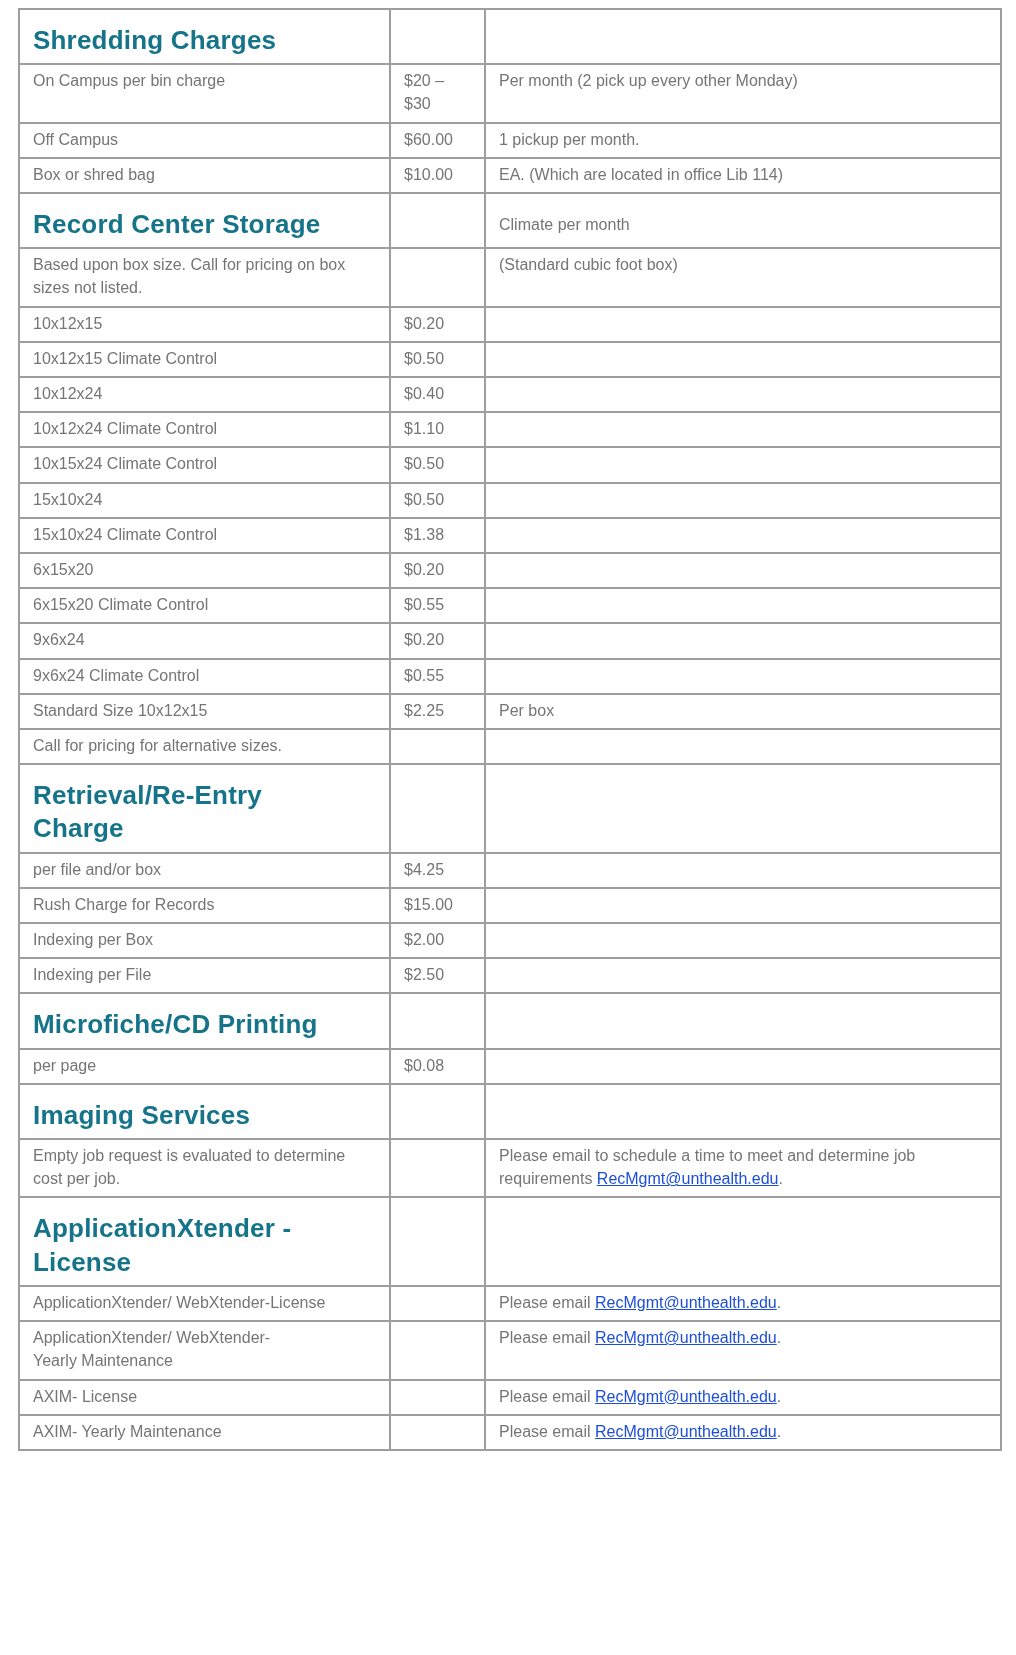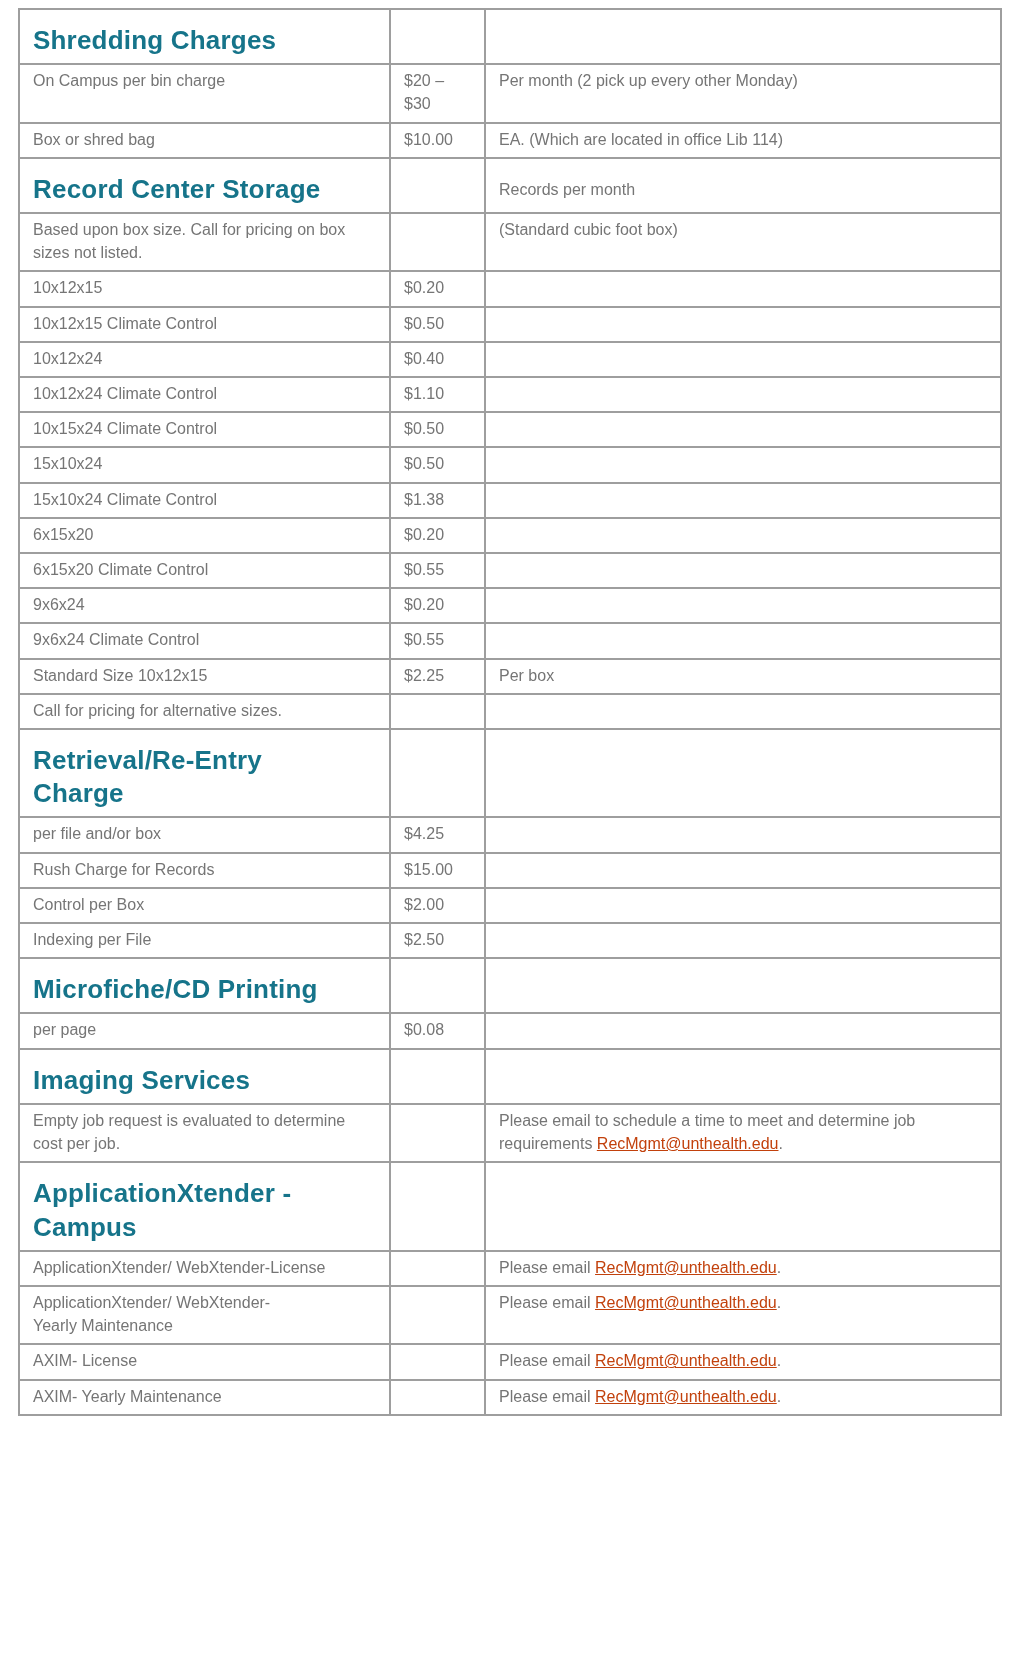--- a/index.html
+++ b/index.html
@@ -37,21 +37,21 @@
   h2.section-heading {
     margin: 0;
     font-size: 26px;
     line-height: 1.28;
     font-weight: 700;
     color: #16748a;
     white-space: pre-line;
     letter-spacing: 0.2px;
   }
   a.email-link {
-    color: #c2410c;
+    color: #1d4ed8;
     text-decoration: underline;
     cursor: pointer;
   }
 </style>
 </head>
 <body>
 
 <div class="wrap">
   <table class="pricing">
     <colgroup>
@@ -64,28 +64,33 @@
           <td class="c1"><h2 class="section-heading">Shredding Charges</h2></td>
           <td class="c2"></td>
           <td class="c3"></td>
         </tr>
         <tr>
           <td class="c1">On Campus per bin charge</td>
           <td class="c2">$20 – $30</td>
           <td class="c3">Per month (2 pick up every other Monday)</td>
         </tr>
         <tr>
+          <td class="c1">Off Campus</td>
+          <td class="c2">$60.00</td>
+          <td class="c3">1 pickup per month.</td>
+        </tr>
+        <tr>
           <td class="c1">Box or shred bag</td>
           <td class="c2">$10.00</td>
           <td class="c3">EA. (Which are located in office Lib 114)</td>
         </tr>
         <tr class="section">
           <td class="c1"><h2 class="section-heading">Record Center Storage</h2></td>
           <td class="c2"></td>
-          <td class="c3">Records per month</td>
+          <td class="c3">Climate per month</td>
         </tr>
         <tr>
           <td class="c1">Based upon box size. Call for pricing on box sizes not listed.</td>
           <td class="c2"></td>
           <td class="c3">(Standard cubic foot box)</td>
         </tr>
         <tr>
           <td class="c1">10x12x15</td>
           <td class="c2">$0.20</td>
           <td class="c3"></td>
@@ -160,21 +165,21 @@
           <td class="c1">per file and/or box</td>
           <td class="c2">$4.25</td>
           <td class="c3"></td>
         </tr>
         <tr>
           <td class="c1">Rush Charge for Records</td>
           <td class="c2">$15.00</td>
           <td class="c3"></td>
         </tr>
         <tr>
-          <td class="c1">Control per Box</td>
+          <td class="c1">Indexing per Box</td>
           <td class="c2">$2.00</td>
           <td class="c3"></td>
         </tr>
         <tr>
           <td class="c1">Indexing per File</td>
           <td class="c2">$2.50</td>
           <td class="c3"></td>
         </tr>
         <tr class="section">
           <td class="c1"><h2 class="section-heading">Microfiche/CD Printing</h2></td>
@@ -191,21 +196,21 @@
           <td class="c2"></td>
           <td class="c3"></td>
         </tr>
         <tr>
           <td class="c1">Empty job request is evaluated to determine cost per job.</td>
           <td class="c2"></td>
           <td class="c3"><span>Please email to schedule a time to meet and determine job requirements </span><a class="email-link" href="#">RecMgmt@unthealth.edu</a><span>.</span></td>
         </tr>
         <tr class="section">
           <td class="c1"><h2 class="section-heading">ApplicationXtender -
-Campus</h2></td>
+License</h2></td>
           <td class="c2"></td>
           <td class="c3"></td>
         </tr>
         <tr>
           <td class="c1">ApplicationXtender/ WebXtender-License</td>
           <td class="c2"></td>
           <td class="c3"><span>Please email </span><a class="email-link" href="#">RecMgmt@unthealth.edu</a><span>.</span></td>
         </tr>
         <tr>
           <td class="c1">ApplicationXtender/ WebXtender-

